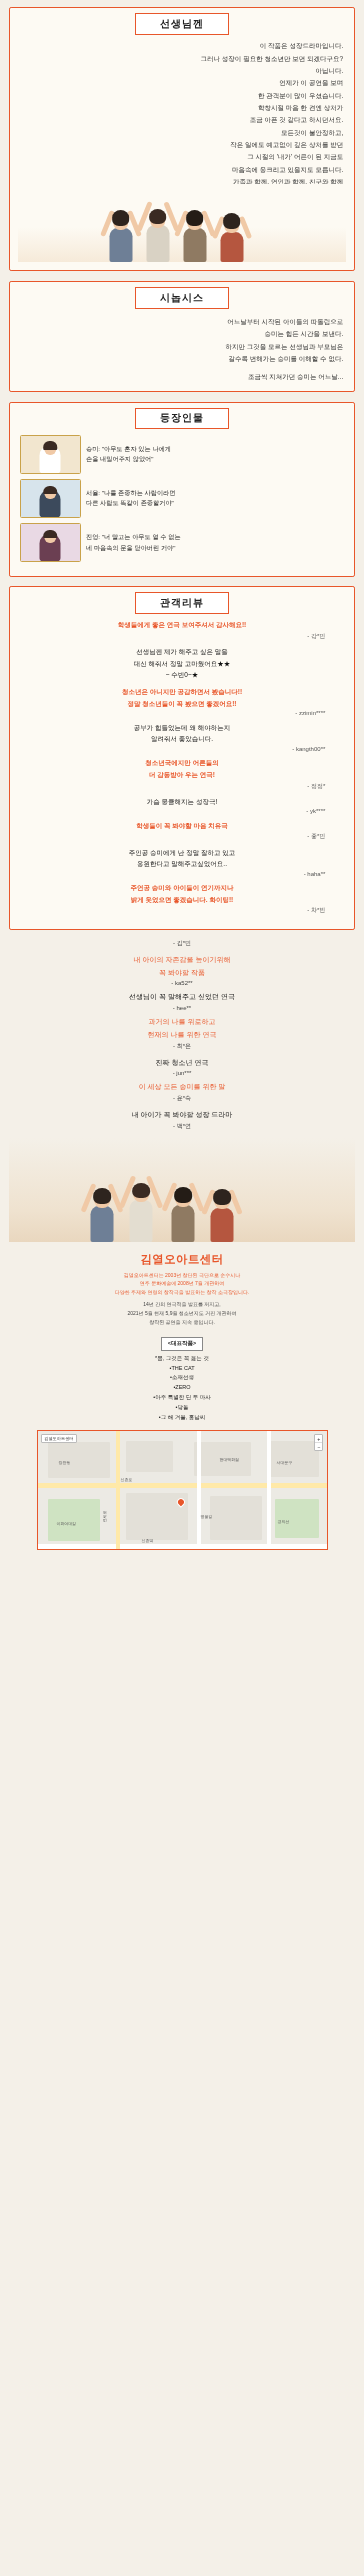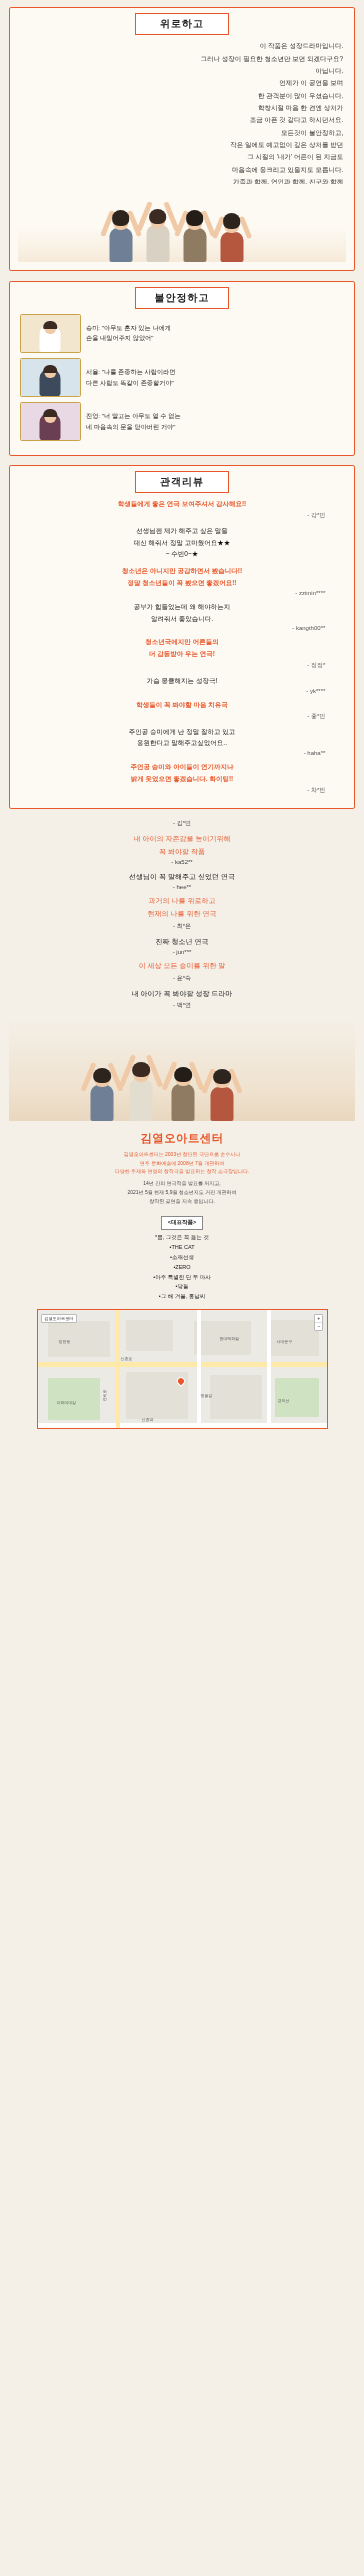--- a/index.html
+++ b/index.html
@@ -263,21 +263,21 @@
   }
   .map .zoomctl div { padding: 0.5px 0; }
   .map .zoomctl div + div { border-top: 0.5px solid #ddd; }
 </style>
 </head>
 <body>
 
 <div class="page">
 
   <div class="card">
-    <div class="title-box">위로하고</div>
+    <div class="title-box">선생님껜</div>
     <div class="para">
       <span class="line">이 작품은 성장드라마입니다.</span>
       <span class="line">그러나 성장이 필요한 청소년만 보면 되겠다구요?</span>
       <span class="line">아닙니다.</span>
       <span class="line">언제가 이 공연을 보며</span>
       <span class="line">한 관객분이 많이 우셨습니다.</span>
       <span class="line">학창시절 마음 한 켠엔 상처가</span>
       <span class="line">조금 아픈 것 같다고 하시던서요.</span>
       <span class="line">모든것이 불안정하고,</span>
       <span class="line">작은 일에도 예고없이 깊은 상처를 받던</span>
@@ -315,23 +315,33 @@
           <div class="arm l" style="background:#f0c9a6; height:23px; bottom:23px;"></div>
           <div class="arm r" style="background:#f0c9a6; height:23px; bottom:23px;"></div>
           <div class="body" style="background:#b5563f; height:30px;"></div>
           <div class="head" style="background:#f0c9a6; top:6.2px;"></div>
           <div class="hair" style="background:#2e241e; top:3.1px;"></div>
         </div>
       </div>
     </div>
   </div>
 
+  <div class="card sec2">
+    <div class="title-box">시놉시스</div>
+    <div class="para">
+      <span class="line">어느날부터 시작된 아이들의 따돌림으로</span>
+      <span class="line">승미는 힘든 시간을 보낸다.</span>
+      <span class="line">하지만 그것을 모르는 선생님과 부모님은</span>
+      <span class="line">갈수록 변해가는 승미를 이해할 수 없다.</span>
+      <span class="line" style="margin-top:5.2px;">조금씩 지쳐가던 승미는 어느날...</span>
+    </div>
+  </div>
 
   <div class="card">
-    <div class="title-box">불안정하고</div>
+    <div class="title-box">등장인물</div>
 
     <div class="char-row">
       <div class="char-photo">
         <div class="bg" style="background:#f2e6cf;"></div>
         <div class="person" style="background:#ffffff;"></div>
         <div class="face"></div>
         <div class="hairc"></div>
       </div>
       <div class="char-text">
         <div>승미: "아무도 혼자 있는 나에게</div>

